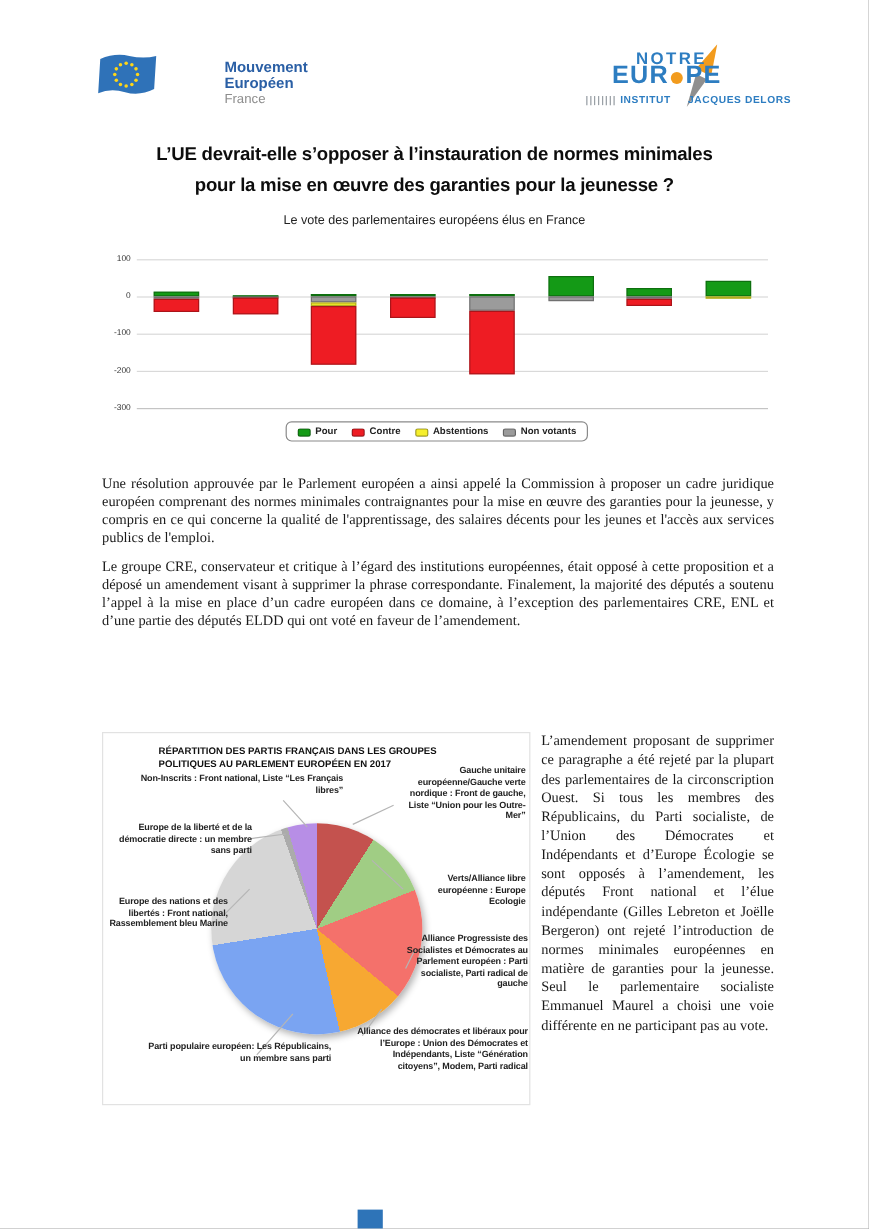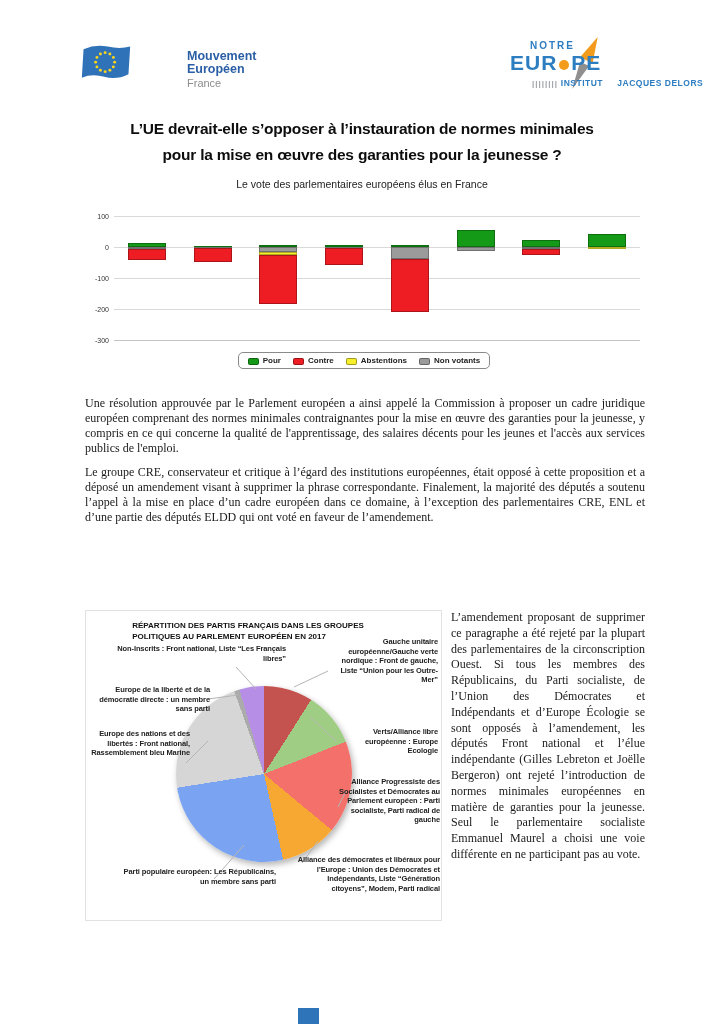--- a/index.html
+++ b/index.html
@@ -9,24 +9,24 @@
     margin:0 auto; overflow:hidden;
     font-family:"Liberation Sans", sans-serif; color:#111;
   }
   
   .logo-left { position:absolute; left:80px; top:44px; display:flex; align-items:flex-start; gap:11px; }
   .logo-left .flag { width:52px; height:38px; }
   .logo-left .org { padding-top:6px; line-height:13px;margin-left:44px; }
   .logo-left .org .l1, .logo-left .org .l2 { font-weight:bold; color:#2a5fa5; font-size:12.5px; }
   .logo-left .org .l3 { color:#8d8d8d; font-size:11px; margin-top:1px; }
   .logo-right { position:absolute; left:488px; top:38px; width:172px; height:56px; color:#2d7dc1; }
-  .logo-right .notre { position:absolute; left:42px; top:2px; font-size:10px; font-weight:bold; letter-spacing:2px; }
+  .logo-right .notre { position:absolute; left:42px; top:2px; font-size:14px; font-weight:bold; letter-spacing:2px; }
   .logo-right .europe { position:absolute; left:22px; top:13px; font-size:21px; font-weight:bold; letter-spacing:1px; display:flex; align-items:center; }
   .logo-right .europe .odot { display:inline-block; width:10px; height:10px; border-radius:50%; background:#f29b1d; margin:3px 2px 0 2px; }
-  .logo-right .institut { position:absolute; left:0; top:40px; width:172px; font-size:8.5px; font-weight:bold; letter-spacing:0.5px; white-space:nowrap;margin-left:44px; }
+  .logo-right .institut { position:absolute; left:0; top:40px; width:172px; font-size:8.5px; font-weight:bold; letter-spacing:0.5px; white-space:nowrap; }
   .logo-right .institut .hashes { color:#9aa0a6; letter-spacing:1px; font-size:8px; }
   .needle { position:absolute; left:84px; top:-4px; width:26px; height:58px; transform:rotate(26deg); }
   
   .title { position:absolute; left:82px; top:116px; width:560px; text-align:center;
            font-size:15.5px; font-weight:bold; line-height:26px; letter-spacing:-0.2px; color:#0d0d0d; }
   .subtitle { position:absolute; left:82px; top:178px; width:560px; text-align:center;
               font-size:10.5px; color:#222; }
   
   .barchart { position:absolute; left:88px; top:216px; width:552px; }
   .bc-row { display:flex; }
@@ -217,21 +217,21 @@
           <line x1="100" y1="152" x2="122" y2="130"></line>
           <line x1="128" y1="268" x2="158" y2="234"></line>
           <line x1="242" y1="60" x2="208" y2="76"></line>
           <line x1="250" y1="130" x2="224" y2="106"></line>
           <line x1="252" y1="196" x2="260" y2="180"></line>
           <line x1="232" y1="230" x2="216" y2="252"></line>
         </g>
       </svg>
       <div class="plabel" style="left:10px;  top:33px;  width:190px;">Non-Inscrits : Front national, Liste “Les Français libres”</div>
       <div class="plabel" style="left:4px;   top:74px;  width:120px;">Europe de la liberté et de la démocratie directe : un membre sans parti</div>
-      <div class="plabel" style="left:2px;   top:118px; width:102px;">Europe des nations et des libertés : Front national, Rassemblement bleu Marine</div>
+      <div class="plabel" style="left:2px;   top:135px; width:102px;">Europe des nations et des libertés : Front national, Rassemblement bleu Marine</div>
       <div class="plabel" style="left:30px;  top:256px; width:160px;">Parti populaire européen: Les Républicains, un membre sans parti</div>
       <div class="plabel" style="left:240px; top:26px;  width:112px;">Gauche unitaire européenne/Gauche verte nordique : Front de gauche, Liste “Union pour les Outre-Mer”</div>
       <div class="plabel" style="left:248px; top:116px; width:104px;">Verts/Alliance libre européenne : Europe Ecologie</div>
       <div class="plabel" style="left:250px; top:166px; width:104px;">Alliance Progressiste des Socialistes et Démocrates au Parlement européen : Parti socialiste, Parti radical de gauche</div>
       <div class="plabel" style="left:208px; top:244px; width:146px;">Alliance des démocrates et libéraux pour l’Europe : Union des Démocrates et Indépendants, Liste “Génération citoyens”, Modem, Parti radical</div>
     </div>
     <div class="side-text">L’amendement proposant de supprimer ce paragraphe a été rejeté par la plupart des parlementaires de la circonscription Ouest. Si tous les membres des Républicains, du Parti socialiste, de l’Union des Démocrates et Indépendants et d’Europe Écologie se sont opposés à l’amendement, les députés Front national et l’élue indépendante (Gilles Lebreton et Joëlle Bergeron) ont rejeté l’introduction de normes minimales européennes en matière de garanties pour la jeunesse. Seul le parlementaire socialiste Emmanuel Maurel a choisi une voie différente en ne participant pas au vote.</div>
   </div>
 
   <div class="footer-mark"></div>

